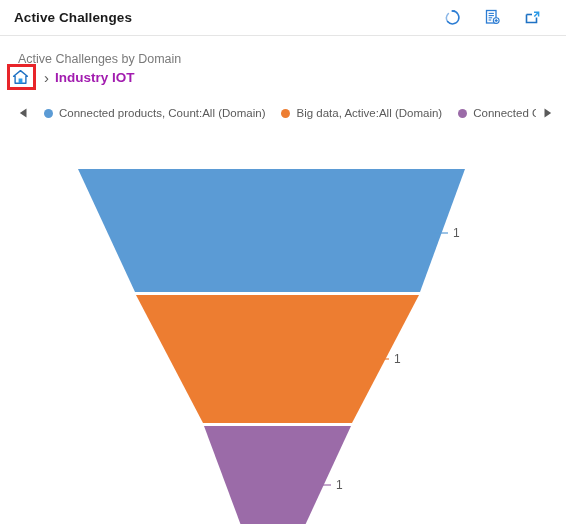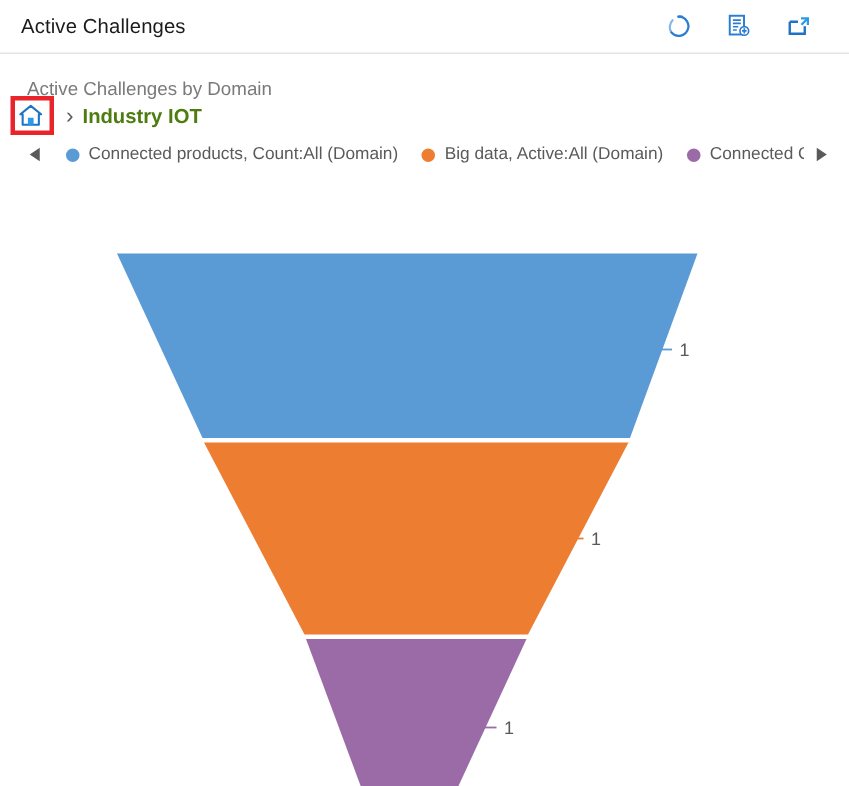--- a/index.html
+++ b/index.html
@@ -19,21 +19,21 @@
     position: relative;
     height: 36px;
     display: flex;
     align-items: center;
     padding: 0 12px 0 14px;
     border-bottom: 1px solid #e5e5e5;
   }
   .card-title {
     font-size: 13.5px;
     color: #1b1b1b;
-    font-weight: 400;
+    font-weight: 700;
     letter-spacing: 0.1px;
     white-space: nowrap;
   }
   .header-actions {
     margin-left: auto;
     display: flex;
     align-items: center;
     gap: 20px;
     padding-right: 12px;
   }
@@ -82,29 +82,29 @@
   }
   .bc-sep {
     font-size: 15px;
     color: #595959;
     margin: 0 6px 0 8px;
     user-select: none;
   }
   .bc-current {
     font-size: 13.5px;
     font-weight: 700;
-    color: #4d7c0f;
+    color: #a21caf;
     white-space: nowrap;
     cursor: default;
   }
 
   
   .legend {
     position: absolute;
-    left: 0; top: 56px;
+    left: 0; top: 66px;
     width: 566px; height: 22px;
     display: flex;
     align-items: center;
   }
   .legend-arrow {
     width: 22px; height: 22px;
     display: flex; align-items: center; justify-content: center;
     cursor: pointer;
     flex: 0 0 auto;
   }

